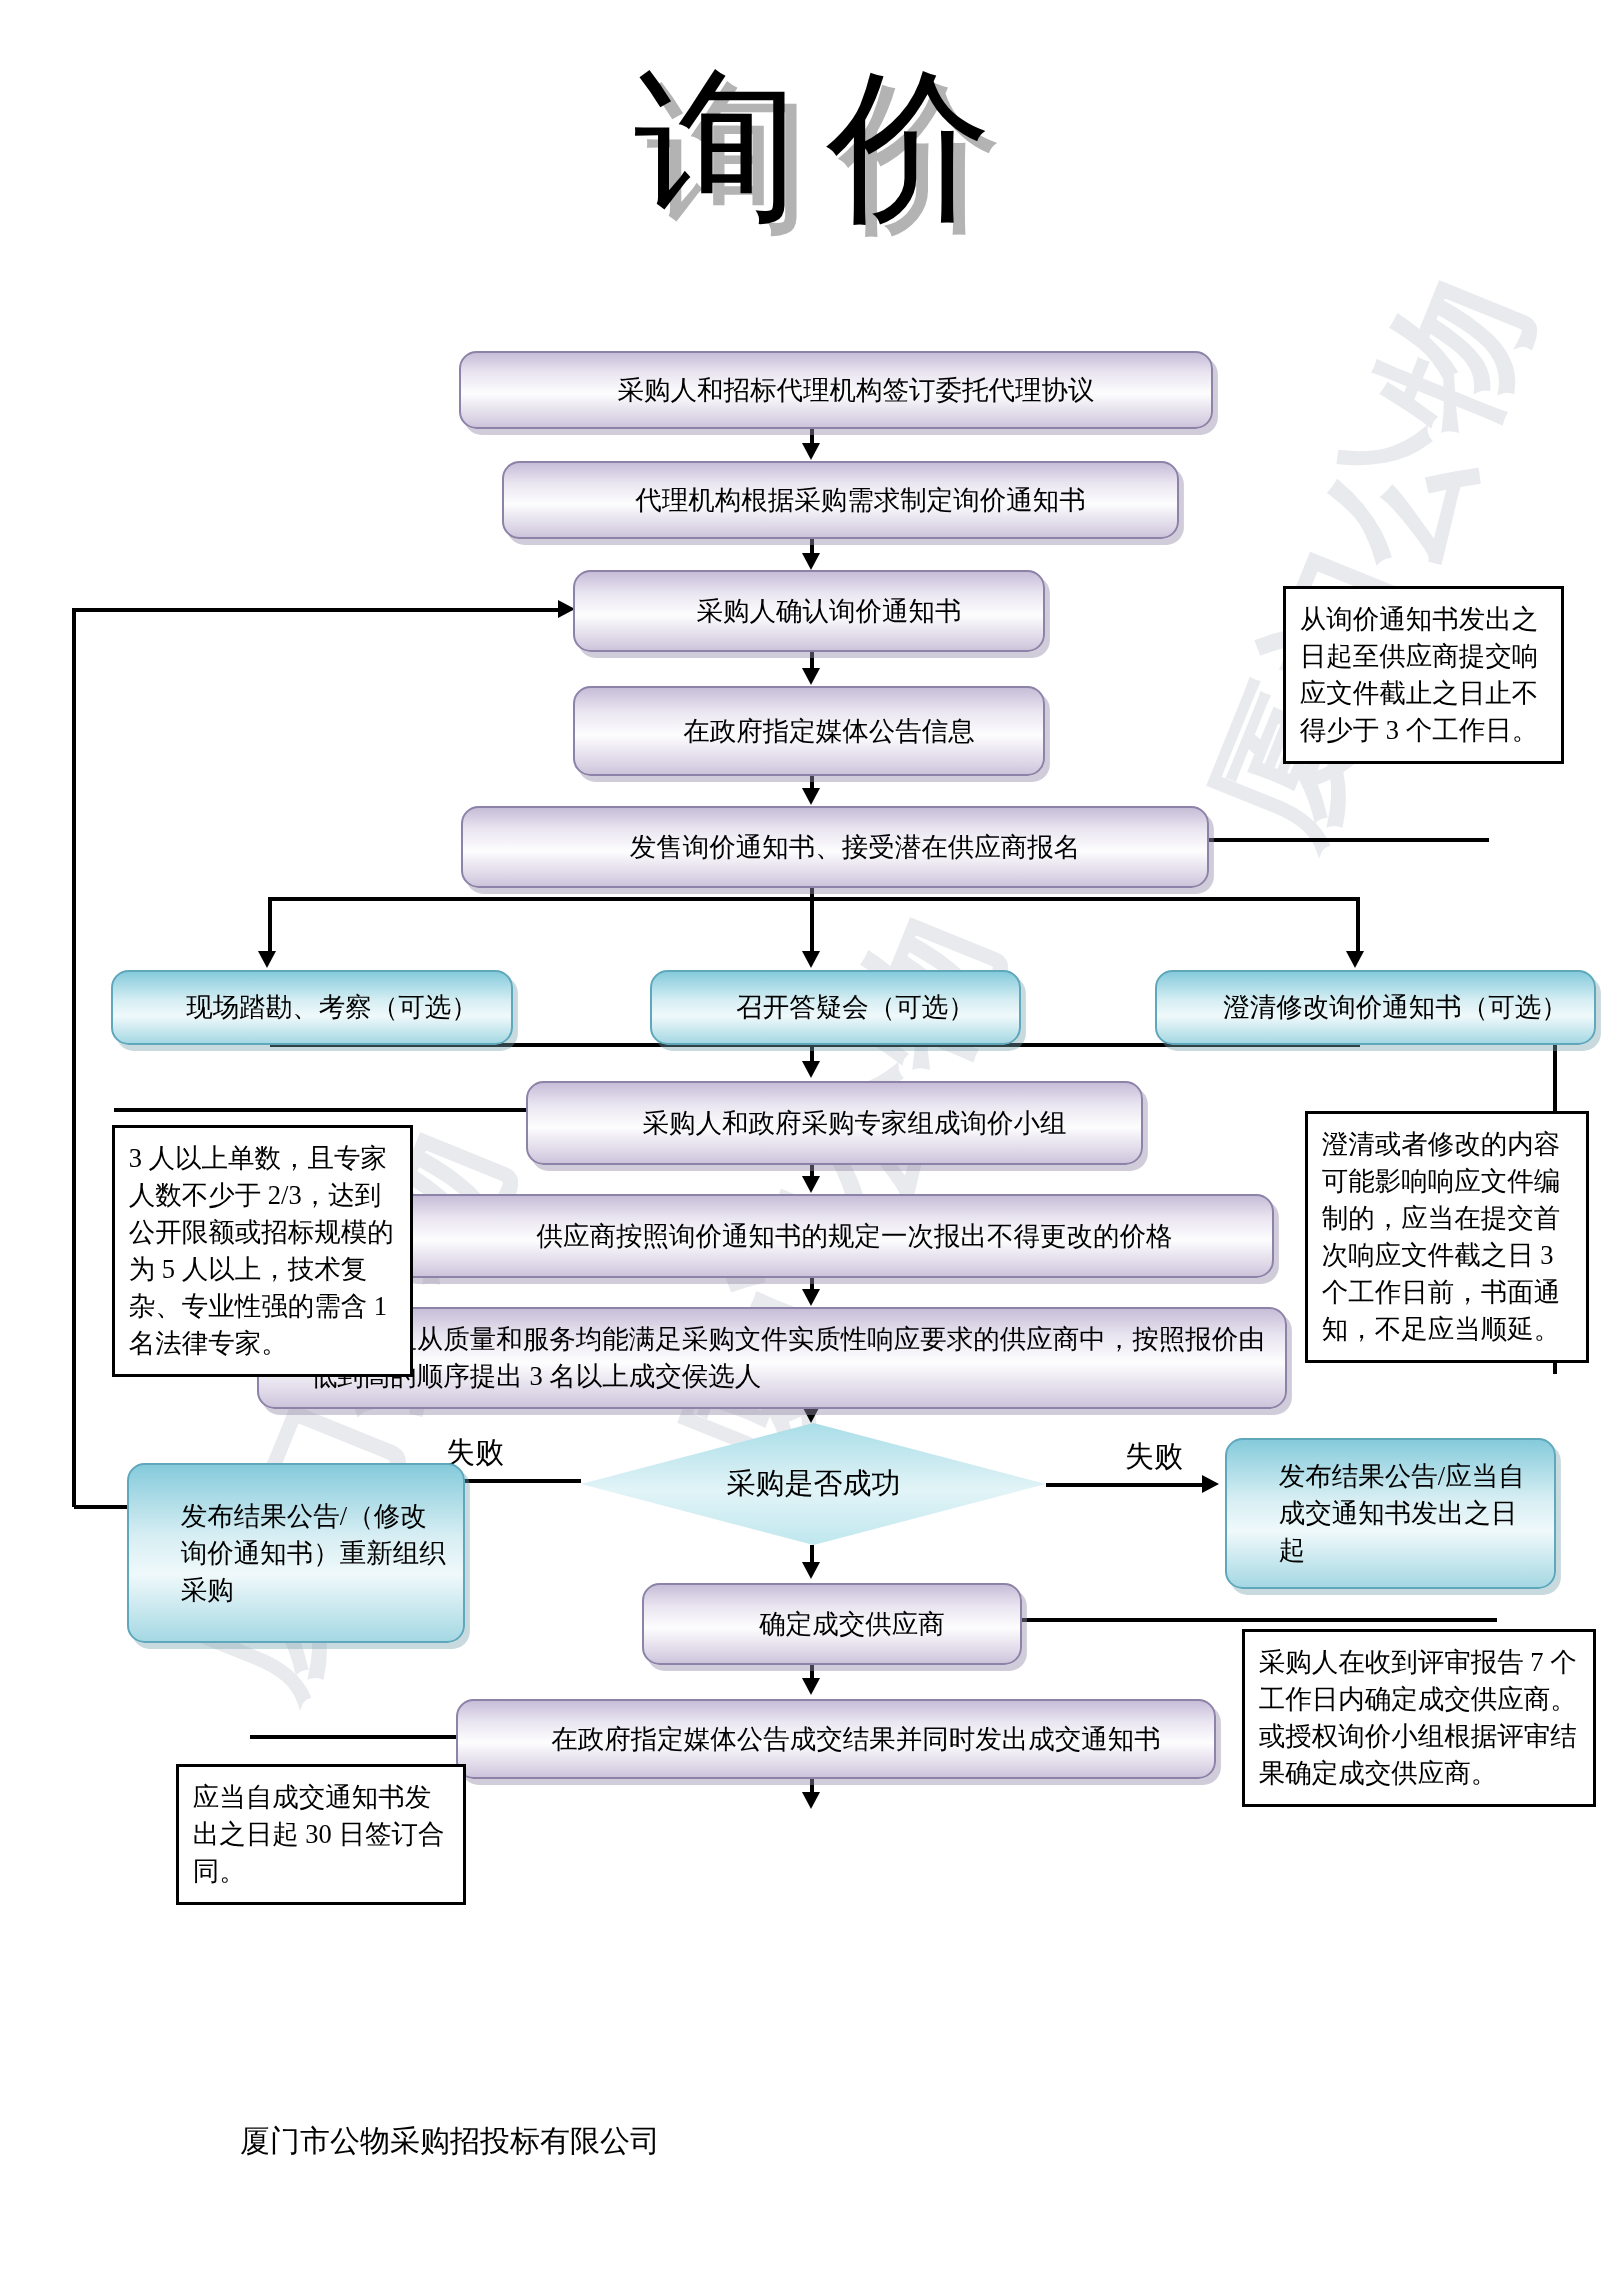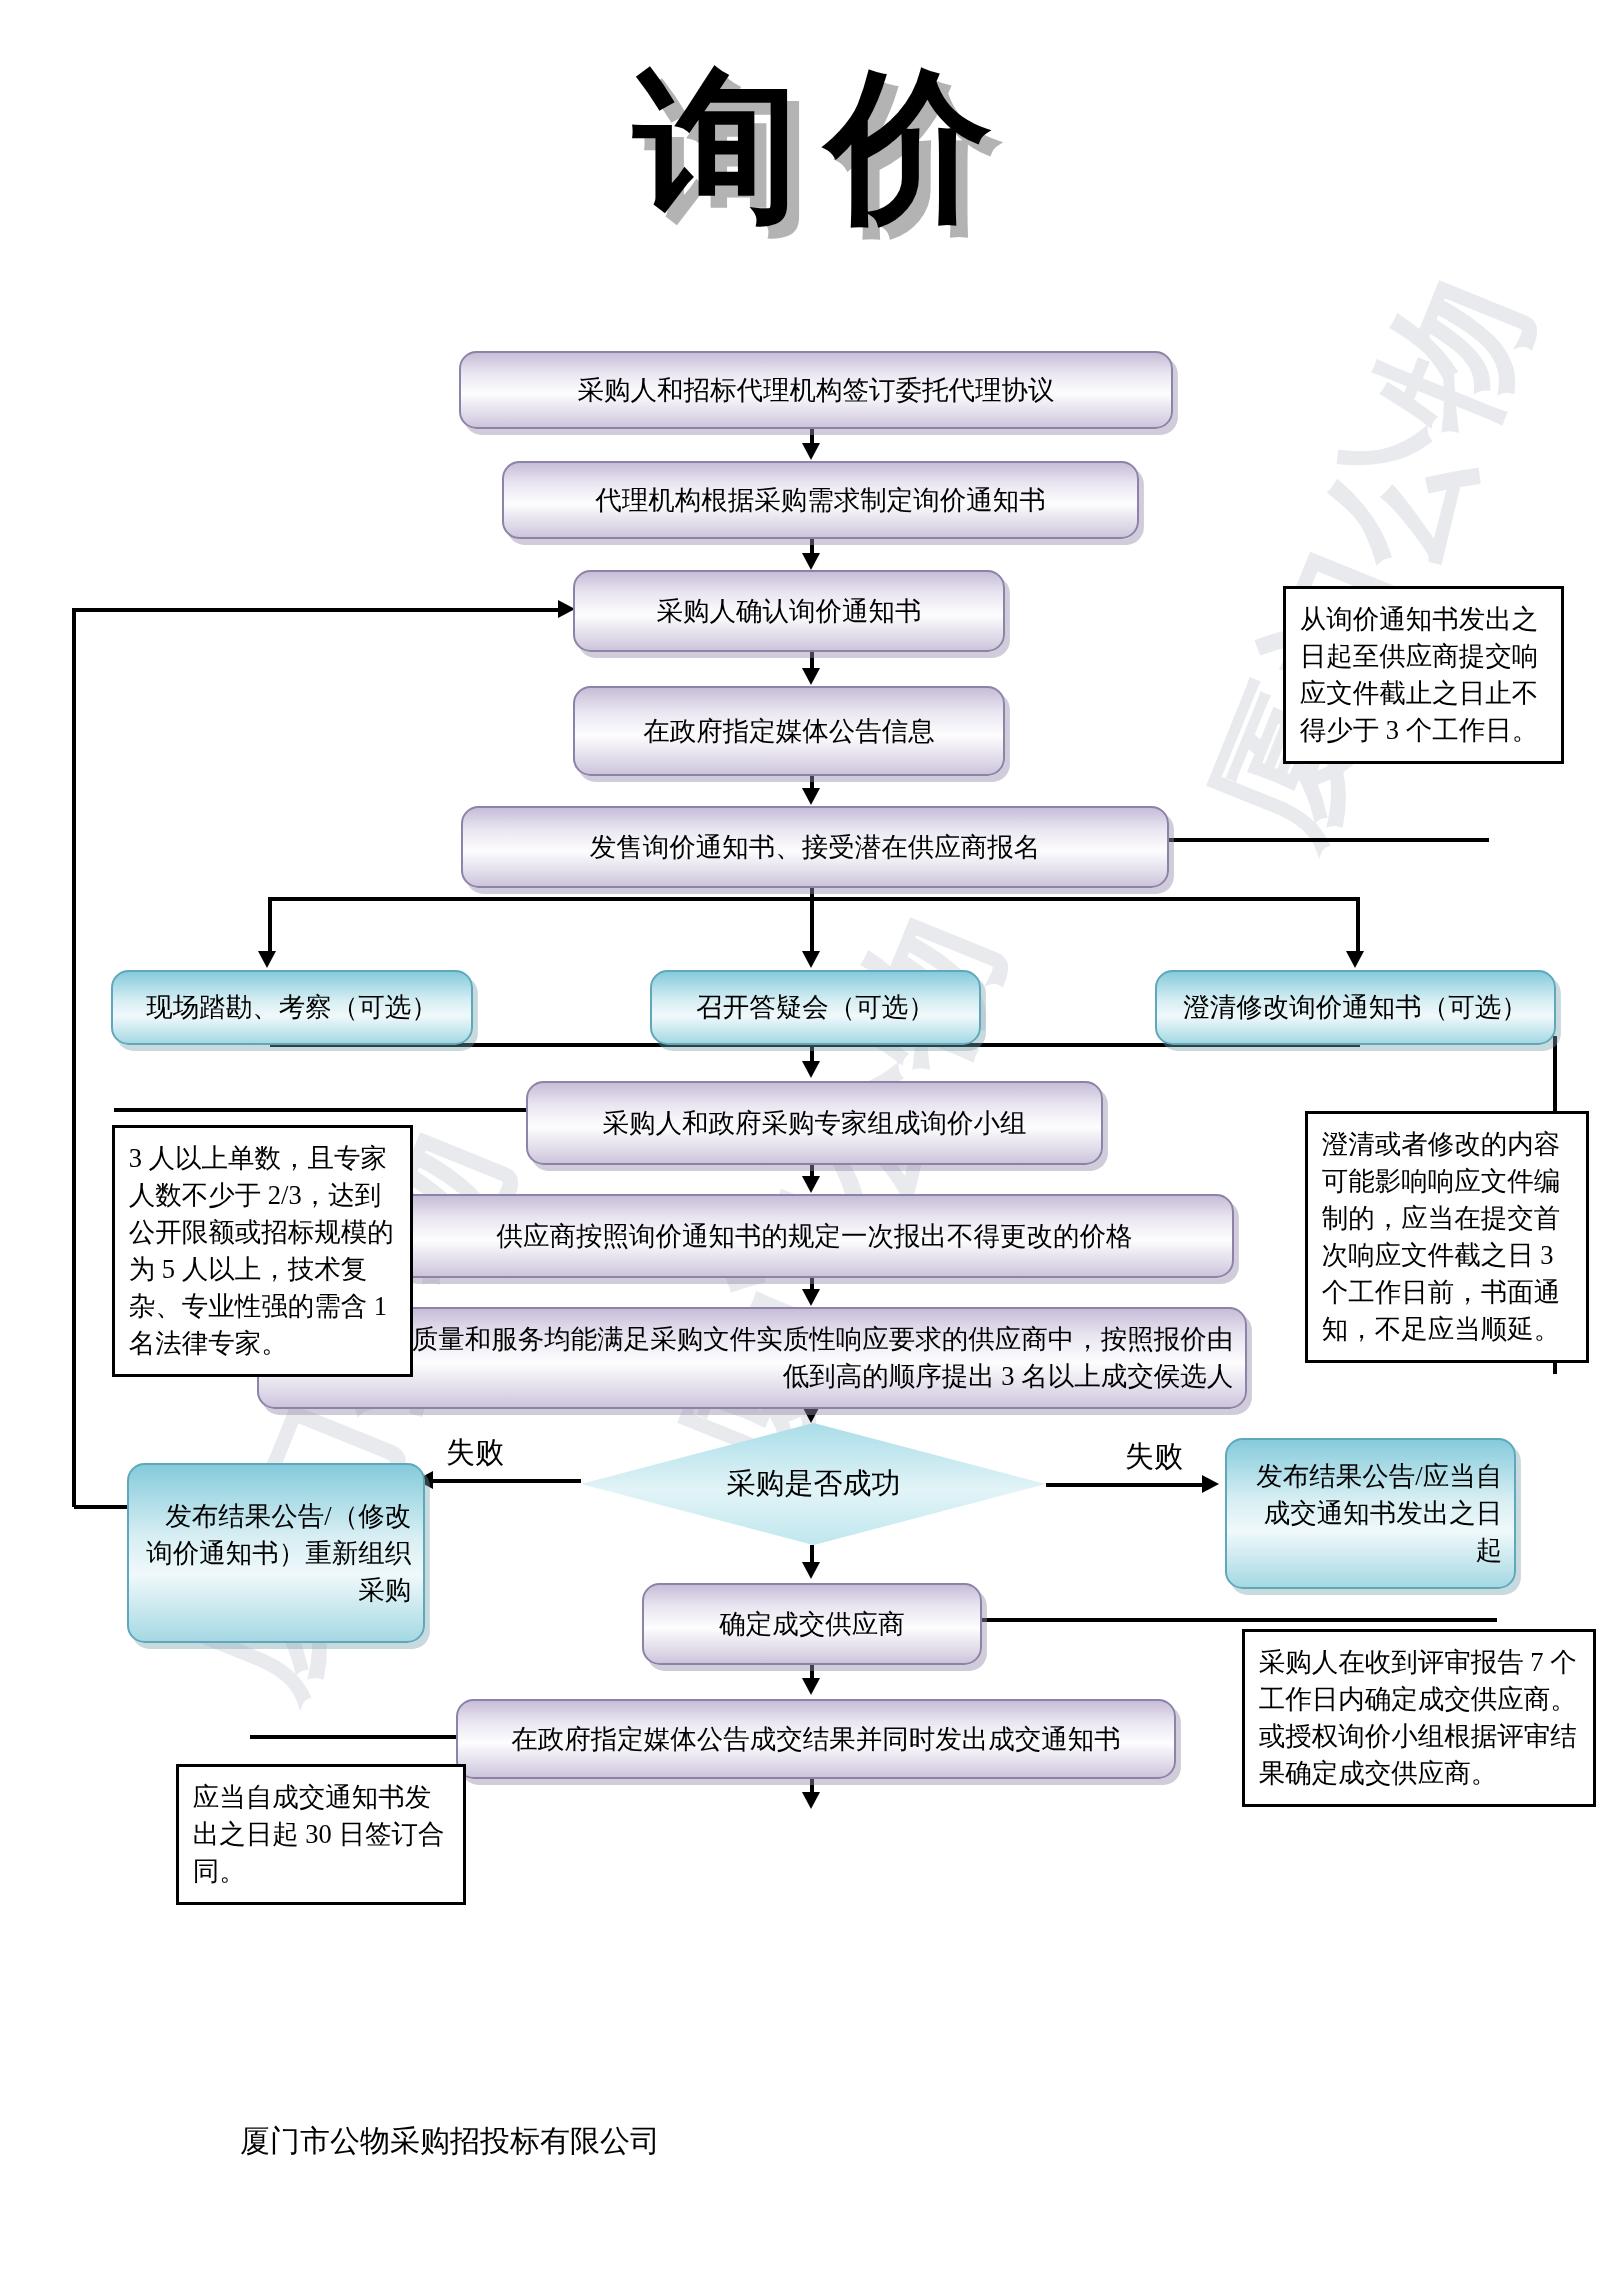--- a/index.html
+++ b/index.html
@@ -1,23 +1,23 @@
 <!DOCTYPE html>
 <html><head>
 <meta charset="utf-8">
 <style>
   html,body{margin:0;padding:0;background:#9a9a9a;}
   #canvas{position:relative;width:1621px;height:2293px;background:#ffffff;margin:0 auto;overflow:hidden;
           font-family:"Liberation Serif","DejaVu Serif",serif;color:#000;}
   .wm{position:absolute;z-index:0;font-size:147px;font-weight:bold;color:rgba(203,208,218,0.45);
       white-space:nowrap;transform:rotate(-68deg);pointer-events:none;}
-  .title{position:absolute;left:0;right:15px;top:37px;z-index:2;text-align:center;font-size:165px;font-weight:bold;
+  .title{position:absolute;left:0;right:15px;top:37px;z-index:2;text-align:center;font-size:165px;font-weight:normal;
          letter-spacing:27.4px;text-shadow:11.8px 11.8px 0 #b3b3b3;margin-left:47px;}
   .fbox{position:absolute;z-index:2;border-radius:17.6px;display:flex;align-items:center;justify-content:center;
-        text-align:right;font-size:26.5px;line-height:37px;}
+        text-align:left;font-size:26.5px;line-height:37px;padding-left:40px;}
   .lav{background:linear-gradient(180deg,#c7bdd8 0%,#eae6f1 28%,#fdfdfe 55%,#d9d2e4 90%,#cdc4db 100%);
        border:2px solid #8d82a8;box-shadow:4.9px 5.9px 0 rgba(152,142,170,0.45);}
   .teal{background:linear-gradient(180deg,#85cbdb 0%,#d6eef3 40%,#f0f9fb 62%,#a5d8e3 100%);
         border:2px solid #5fa8bc;box-shadow:4.9px 5.9px 0 rgba(120,162,175,0.4);}
   .lbl{padding:0 11.8px;}
   .diamond{position:absolute;z-index:2;display:flex;align-items:center;justify-content:center;font-size:29px;
            background:linear-gradient(180deg,#a9dde8 0%,#e2f4f7 55%,#bfe7ee 100%);
            clip-path:polygon(50% 0,100% 50%,50% 100%,0 50%);
            filter:drop-shadow(4.9px 5.9px 0 rgba(130,170,182,0.55));}
   .note{position:absolute;z-index:3;background:#fff;border:3.9px solid #000;font-size:26.5px;line-height:37px;

